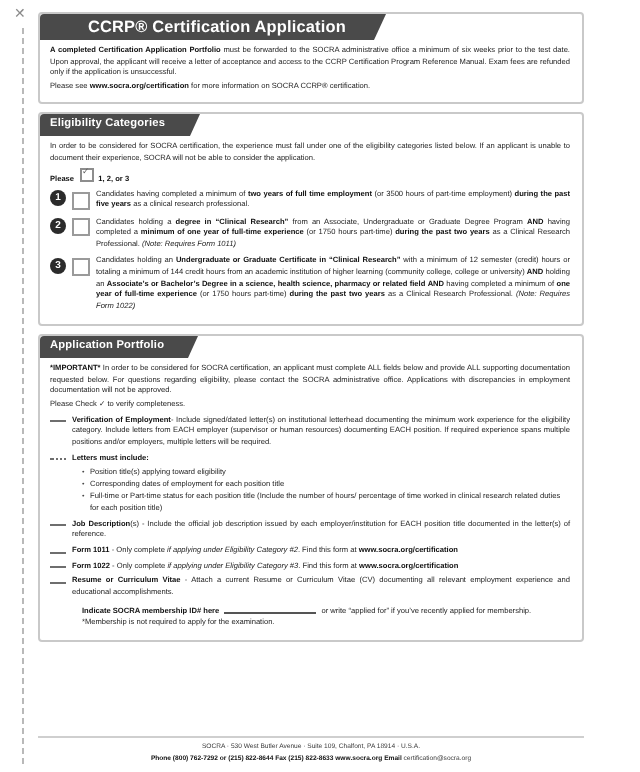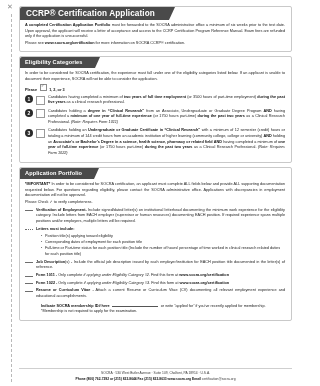--- a/index.html
+++ b/index.html
@@ -55,21 +55,21 @@
     white-space:nowrap;
   }
   .panel-hd::after{
     content:"";
     position:absolute;right:-5px;top:0;
     width:0;height:0;
     border-left:5px solid #4a4a4a;
     border-bottom:11px solid transparent;
   }
   .panel-hd.big{
-    height:13px;line-height:13px;font-size:8.2px;padding:0 14px 0 6px;
+    height:13px;line-height:13px;font-size:8.2px;padding:0 14px 0 24px;
   }
   .panel-hd.big::after{
     border-left:6px solid #4a4a4a;
     border-bottom:13px solid transparent;
     right:-6px;
   }
   .panel-body{
     padding:3px 6px 0 5px;
     font-size:3.8px;
     line-height:1.48;

